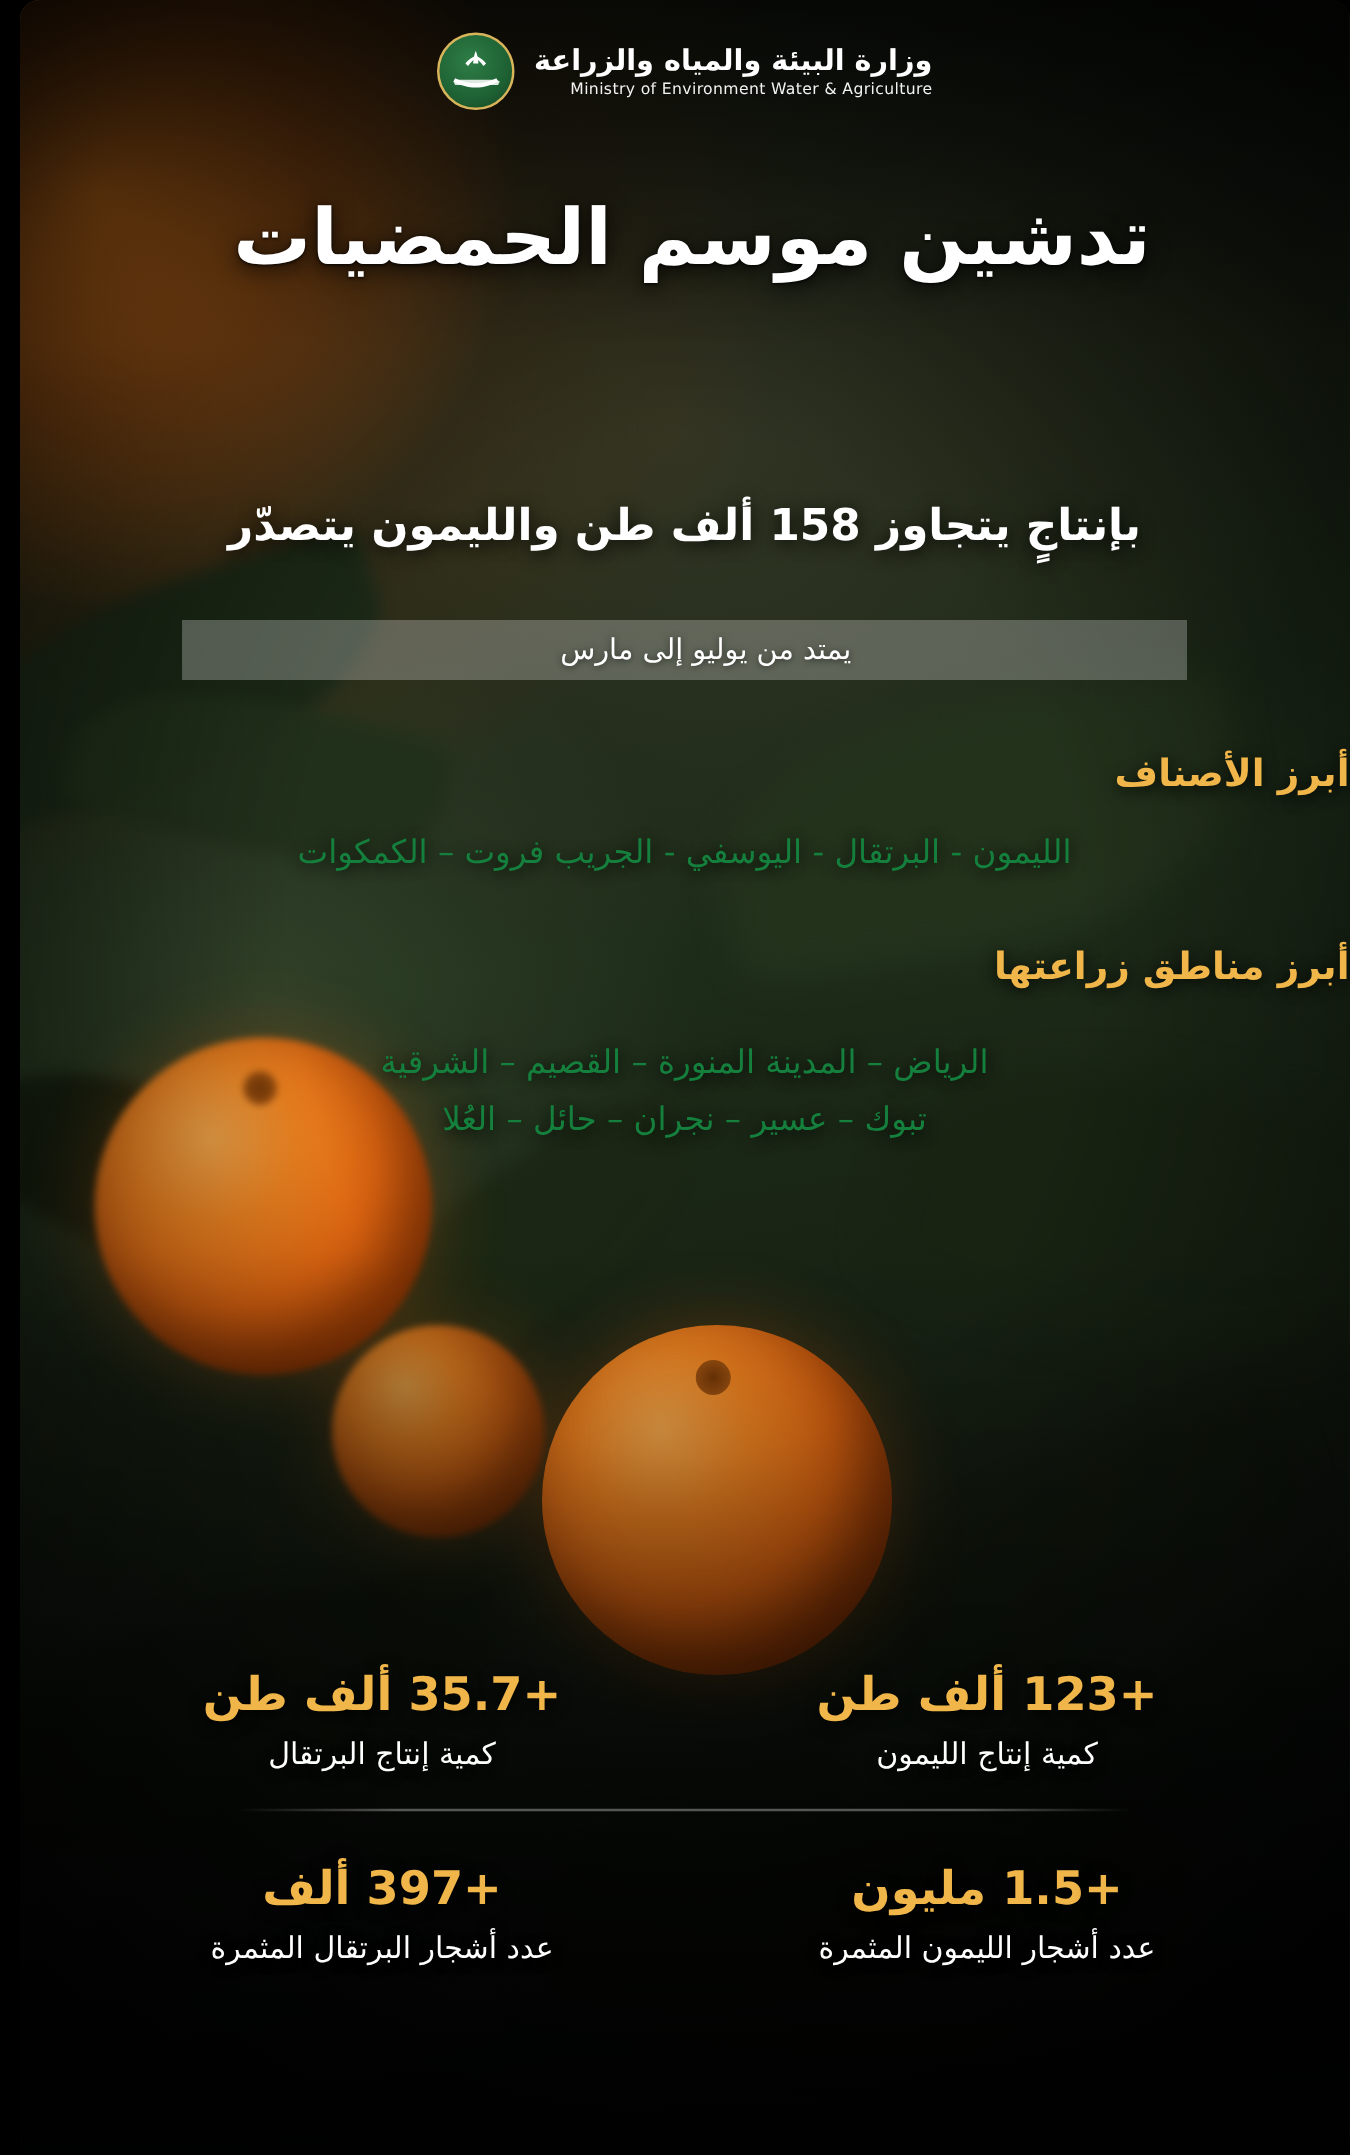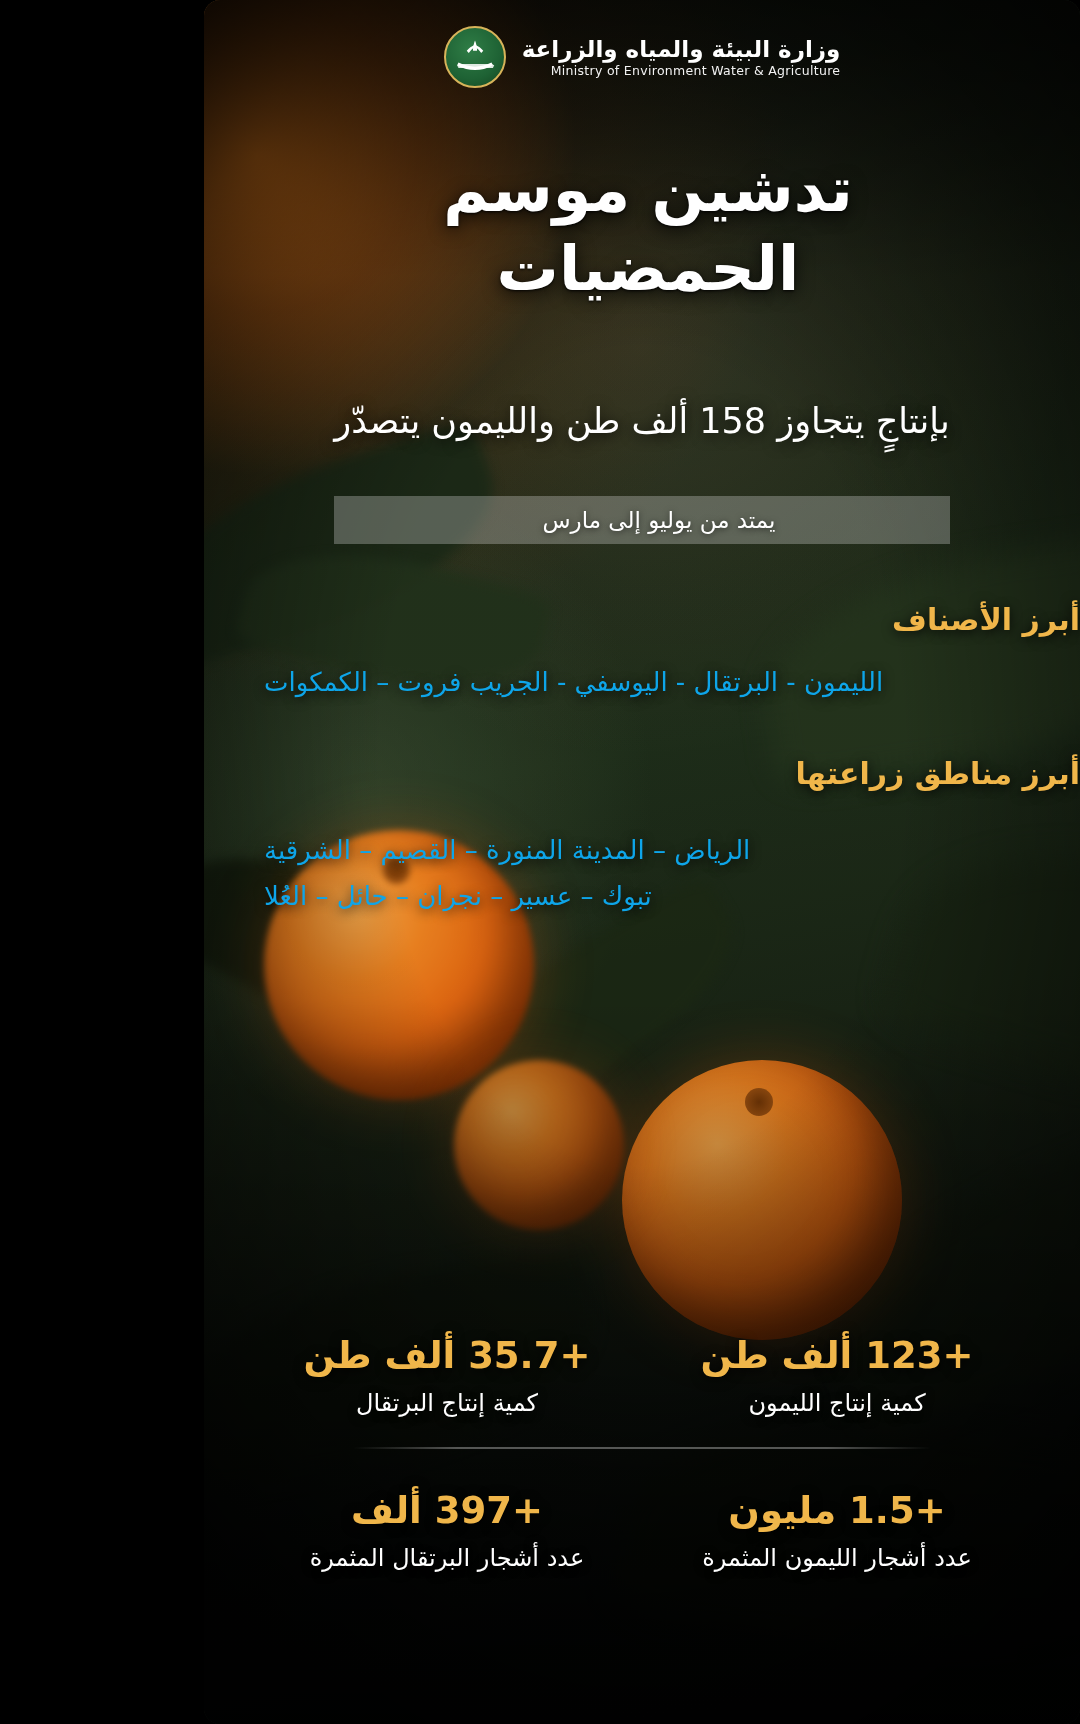--- a/index.html
+++ b/index.html
@@ -7,21 +7,21 @@
   html, body {
     width: 1080px;
     height: 1724px;
     background: #000;
     font-family: "DejaVu Sans", "Liberation Sans", sans-serif;
     overflow: hidden;
   }
 
   .poster {
     position: relative;
-    width: 876px;
+    width: 1064px;
     height: 1724px;
     overflow: hidden;
     background: #0d120f;
     border-radius: 16px;
   }
 
   
   .bg {
     position: absolute;
     inset: 0;
@@ -107,21 +107,21 @@
     letter-spacing: -0.5px;
     margin-left: 12px;
   }
   .headline .l2 { display: block; }
 
   .subline {
     position: absolute;
     top: 398px; left: 0; right: 0;
     text-align: center;
     color: #ffffff;
-    font-weight: 400;
+    font-weight: 700;
     font-size: 35px;
     line-height: 1.35;
     text-shadow: 0 2px 14px rgba(0,0,0,0.85);
     padding: 0 80px;
   }
 
   .ribbon {
     position: absolute;
     top: 496px; left: 130px; right: 130px;
     height: 48px;
@@ -139,22 +139,22 @@
   .sec-title {
     position: absolute; left: 0; right: 0;
     text-align: right;
     color: #f0b64a;
     font-weight: 700;
     font-size: 30px;
     text-shadow: 0 2px 12px rgba(0,0,0,0.85);
   }
   .sec-body {
     position: absolute; left: 0; right: 0;
-    text-align: left;
-    color: #0ea5e9;
+    text-align: center;
+    color: #15803d;
     font-size: 26px;
     font-weight: 400;
     line-height: 1.75;
     text-shadow: 0 2px 12px rgba(0,0,0,0.9);
     padding: 0 60px;
   }
   #varieties-title { top: 602px; }
   #varieties-body  { top: 660px; }
   #regions-title   { top: 756px; }
   #regions-body    { top: 828px; }

